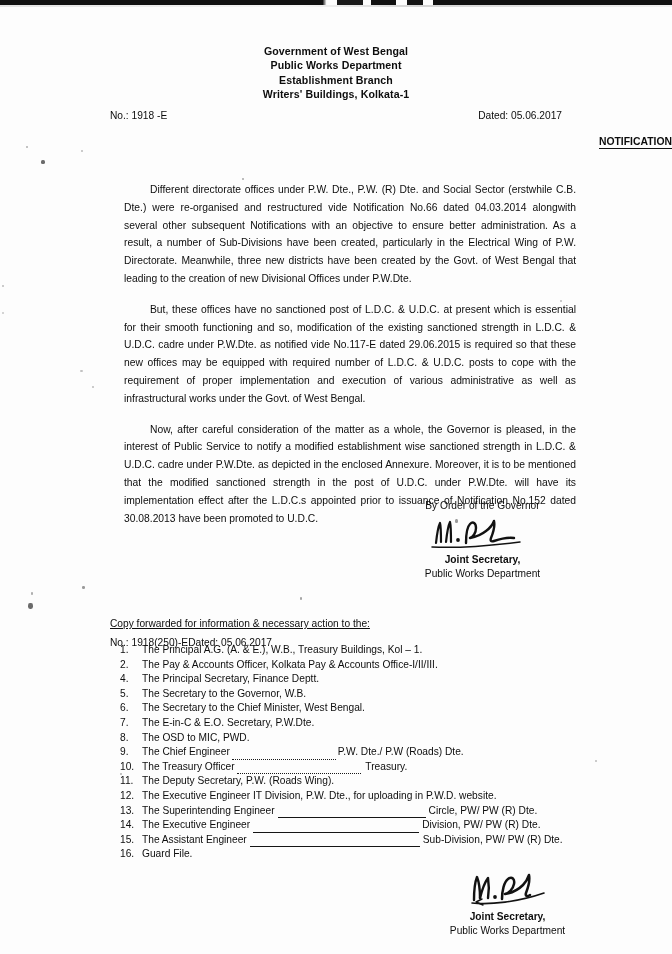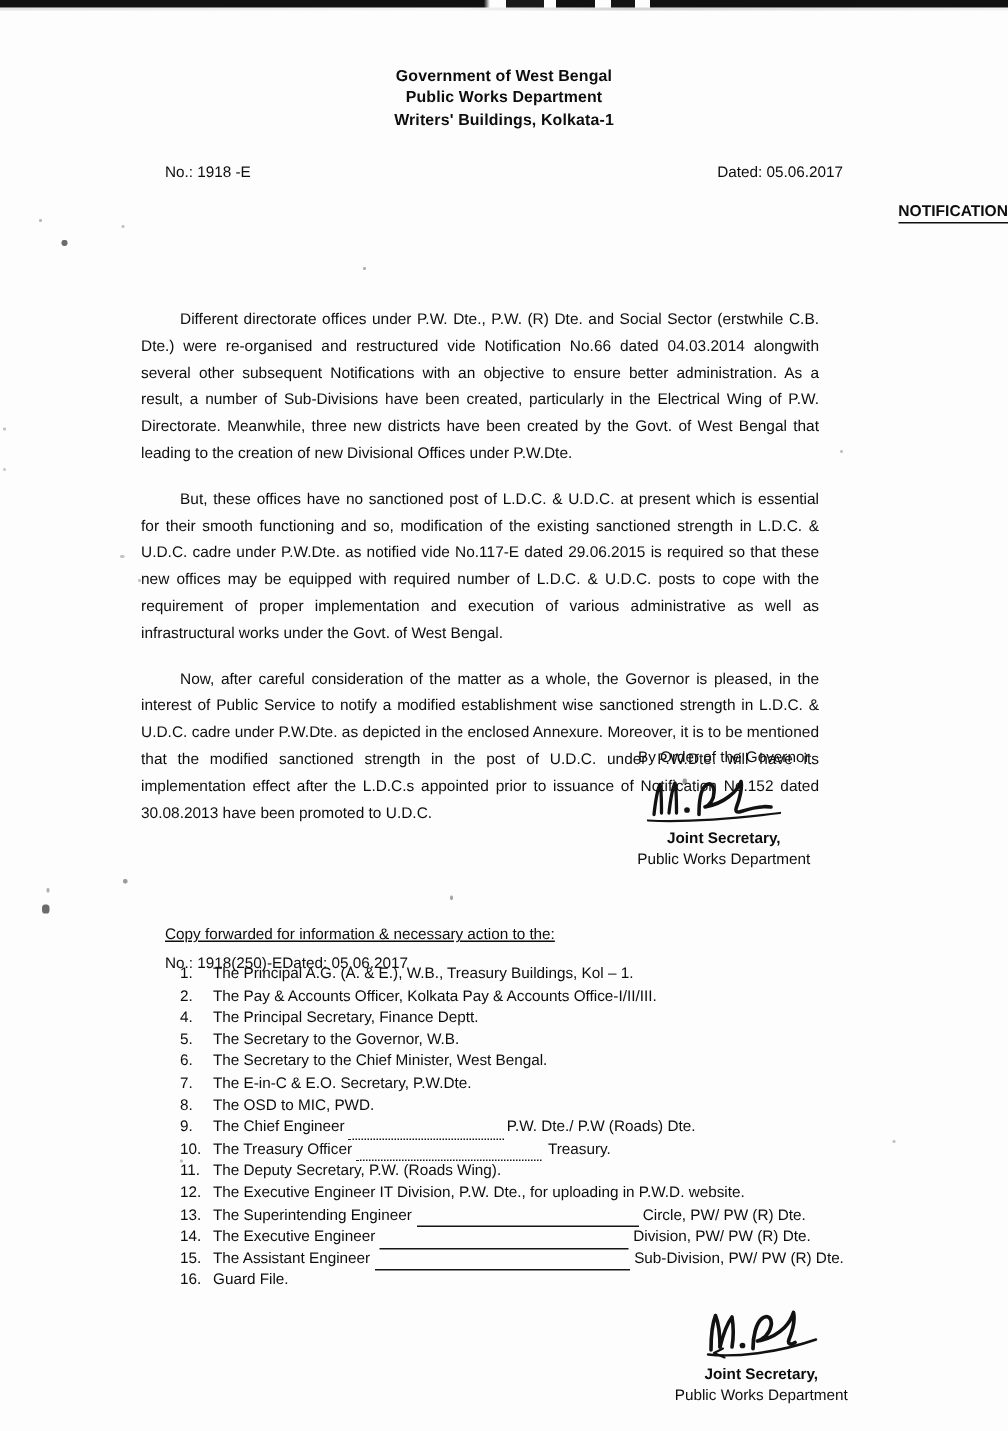--- a/index.html
+++ b/index.html
@@ -98,24 +98,23 @@
     font-weight: bold;
   }
   .notification-title span {
     border-bottom: 1.3px solid #111;
     padding-bottom: 1px;
   }
 
   
   .body-block {
     position: absolute;
-    left: 94px;
+    left: 124px;
     top: 181px;
     width: 452px;
-    margin-top: 24px;
   }
   p.para {
     margin: 0 0 13px 0;
     font-size: 10.3px;
     line-height: 17.8px;
     text-align: justify;
     text-indent: 26px;
     text-justify: inter-word;
   }
 
@@ -199,20 +198,21 @@
 <div class="page">
 
   <div class="scan-band"></div>
   <div class="scan-band-soft"></div>
 
   <div class="content">
 
     <div class="letterhead">
       <div>Government of West Bengal</div>
       <div>Public Works Department</div>
+      <div>Establishment Branch</div>
       <div>Writers' Buildings, Kolkata-1</div>
     </div>
 
     <div class="memo-row">
       <span>No.: 1918 -E</span>
       <span>Dated: 05.06.2017</span>
     </div>
 
     <div class="notification-title">
       <span>NOTIFICATION</span>

